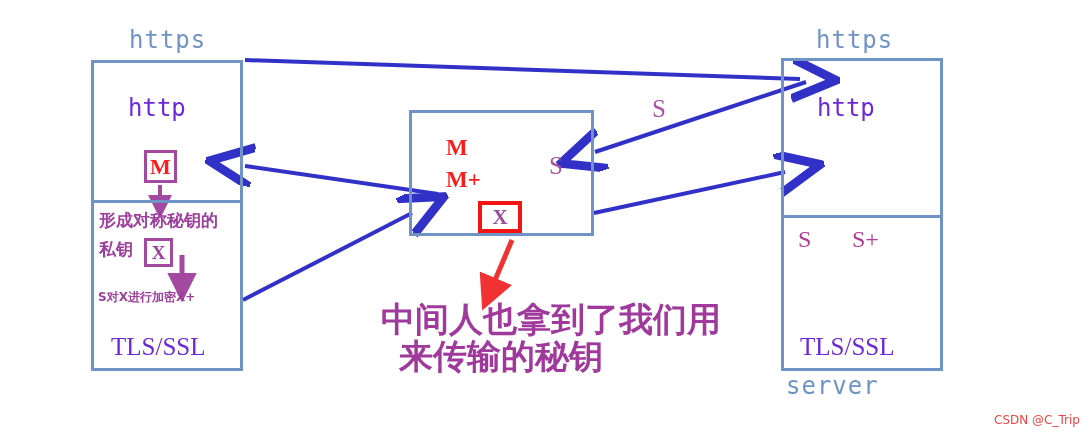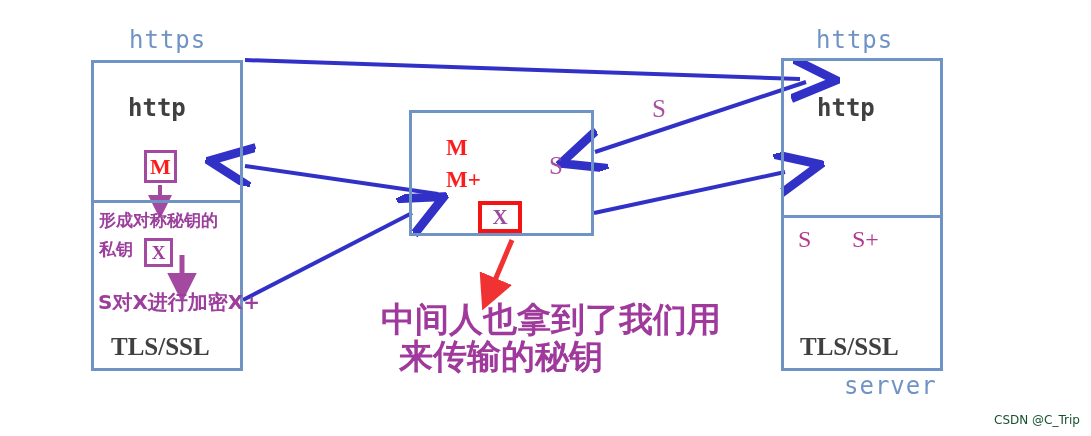--- a/index.html
+++ b/index.html
@@ -29,23 +29,22 @@
     line-height: 1.15;
   }
   .mono-blue {
     font-family: "DejaVu Sans Mono", "Liberation Mono", monospace;
     color: #6f93c4;
     font-size: 24px;
     letter-spacing: 1px;
   }
   .serif-blue {
     font-family: "Liberation Serif", "DejaVu Serif", serif;
-    color: #404040;
+    color: #6d28d9;
     font-size: 25px;
-    font-weight: bold;
   }
   .red-bold {
     font-family: "Liberation Serif", "DejaVu Serif", serif;
     color: #fb1d1d;
     font-weight: bold;
     font-size: 23px;
   }
   .purple-s {
     font-family: "Liberation Serif", "DejaVu Serif", serif;
     color: #a8509f;
@@ -65,21 +64,21 @@
   }
   .cn-big {
     font-family: "DejaVu Sans", "Liberation Sans", sans-serif;
     color: #a0399c;
     font-weight: bold;
     font-size: 34px;
     line-height: 1.35;
   }
   .watermark {
     font-family: "DejaVu Sans", "Liberation Sans", sans-serif;
-    color: #14532d;
+    color: #ef4444;
     font-size: 12px;
   }
   .boxed-letter {
     position: absolute;
     border: 3px solid #a34aa0;
     display: flex;
     align-items: center;
     justify-content: center;
     box-sizing: border-box;
   }
@@ -165,21 +164,21 @@
   </div>
 
   <div class="lbl cn-small" style="left:99px; top:211px;">形成对称秘钥的</div>
 
   <div class="lbl cn-small" style="left:99px; top:240px;">私钥</div>
 
   <div class="boxed-letter" style="left:144px; top:238px; width:29px; height:29px;">
     <span class="purple-s" style="font-size:19px; color:#9c3f9c;">X</span>
   </div>
 
-  <div class="lbl cn-small" style="left:98px; top:291px; font-size:20px;">S对X进行加密X+</div>
+  <div class="lbl cn-small" style="left:98px; top:291px; font-size:12px;">S对X进行加密X+</div>
 
   <div class="lbl serif-blue" style="left:111px; top:333px;">TLS/SSL</div>
 
 
   <div class="panel" style="left:409px; top:110px; width:185px; height:126px;"></div>
 
   <div class="lbl red-bold" style="left:446px; top:135px;">M</div>
 
   <div class="lbl red-bold" style="left:446px; top:167px;">M+</div>
 
@@ -197,20 +196,20 @@
   <div class="lbl mono-blue" style="left:816px; top:27px;">https</div>
 
   <div class="lbl serif-blue" style="left:817px; top:95px; font-family:'DejaVu Sans Mono','Liberation Mono',monospace; font-size:24px;">http</div>
 
   <div class="lbl purple-s2" style="left:798px; top:226px;">S</div>
 
   <div class="lbl purple-s2" style="left:852px; top:226px;">S+</div>
 
   <div class="lbl serif-blue" style="left:800px; top:333px;">TLS/SSL</div>
 
-  <div class="lbl mono-blue" style="left:844px; top:373px;">server</div>
+  <div class="lbl mono-blue" style="left:786px; top:373px;">server</div>
 
   <div class="lbl cn-big" style="left:381px; top:297px;">中间人也拿到了我们用</div>
   <div class="lbl cn-big" style="left:399px; top:334px;">来传输的秘钥</div>
 
   <div class="lbl watermark" style="left:994px; top:414px;">CSDN @C_Trip</div>
 
 </div>
 
 </body></html>

